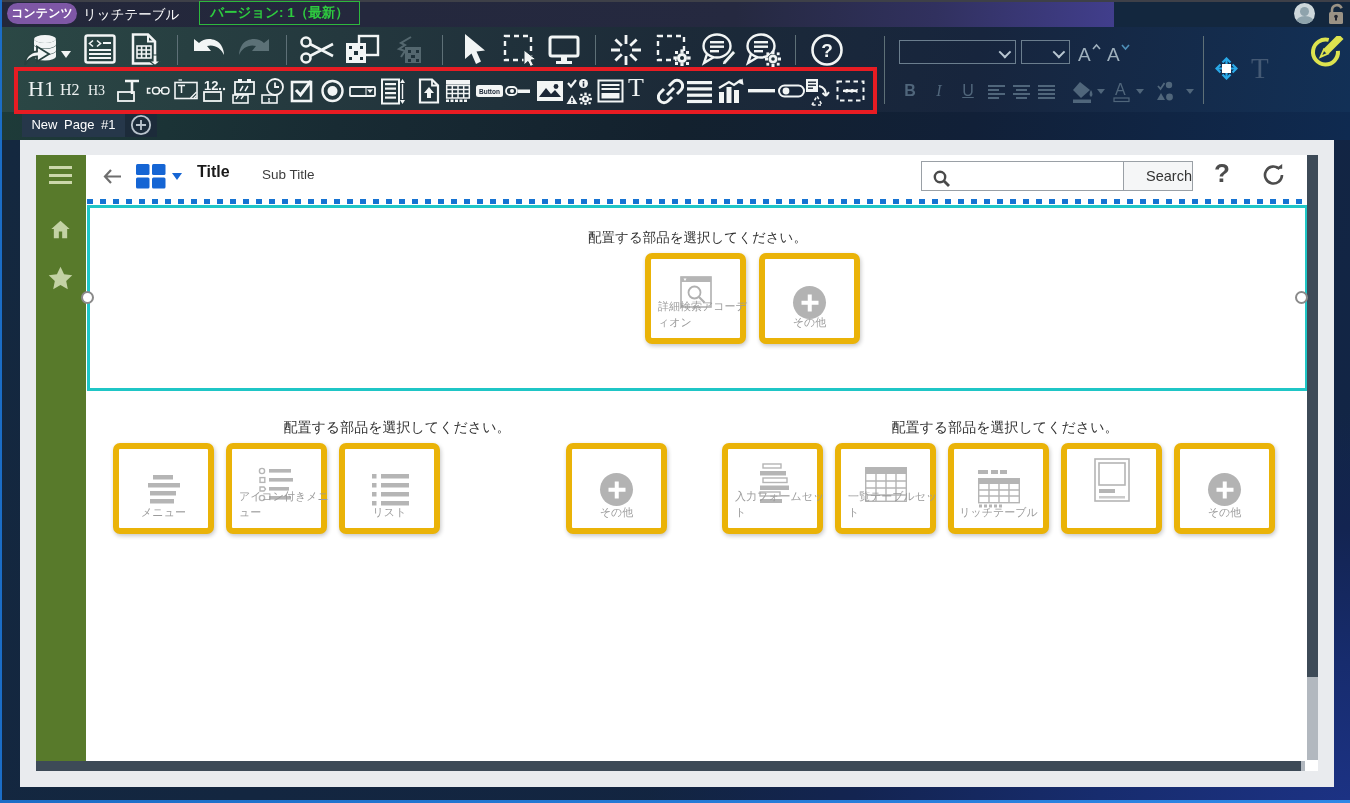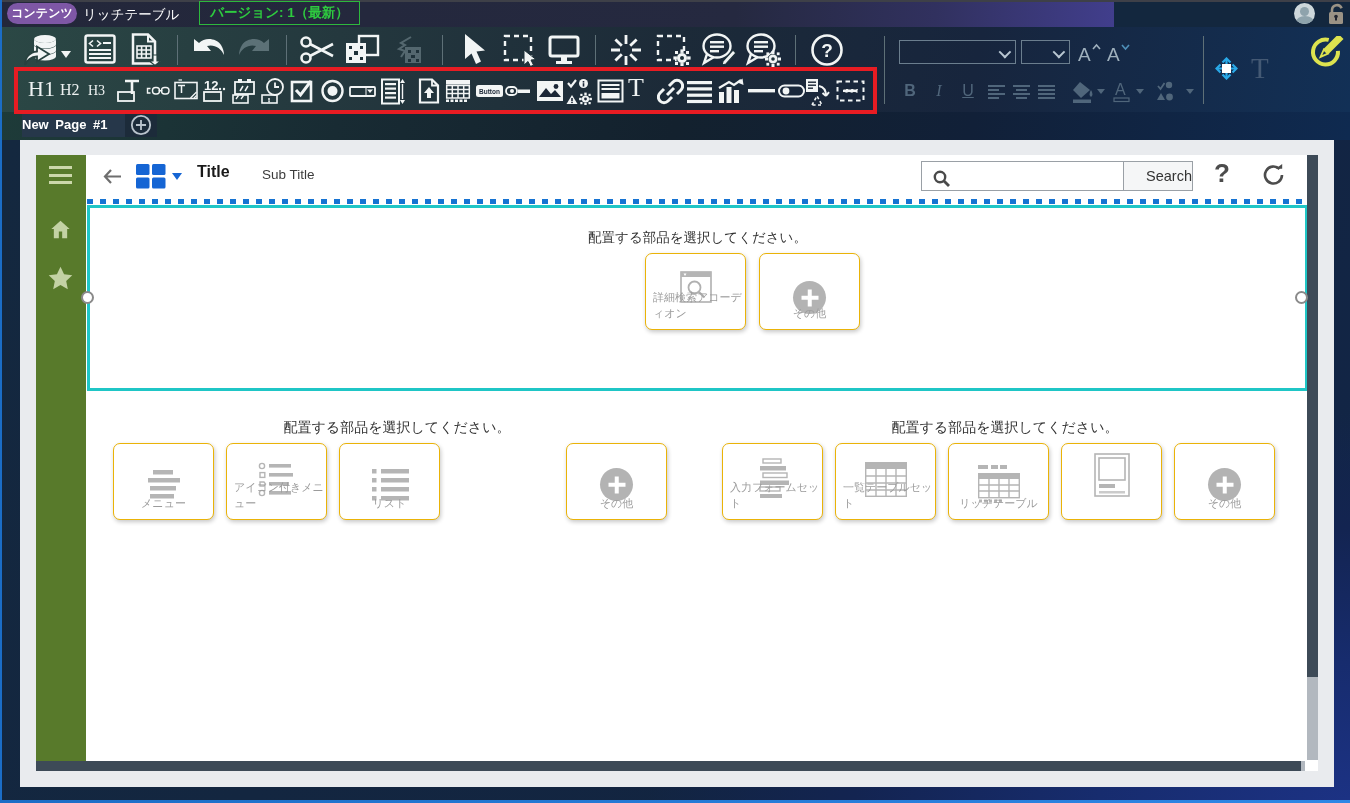--- a/index.html
+++ b/index.html
@@ -33,21 +33,21 @@
 
 .selbox { position:absolute; top:13px; height:24px; border:1px solid #6b7e8e; }
 .selbox:after { content:""; position:absolute; right:7px; top:8px; width:7px; height:7px;
   border-right:2px solid #b9c7d2; border-bottom:2px solid #b9c7d2; transform:rotate(45deg) translateY(-2px); }
 .fmt { position:absolute; top:55px; color:#50667b; font-size:16px; width:22px; text-align:center; }
 
 
 #tabrow { position:absolute; left:0; top:112px; width:1350px; height:28px;
   background:linear-gradient(100deg,#1e3b39 0%,#182b33 25%,#13212e 50%,#112038 72%,#0f2a50 100%); }
 #tab1 { position:absolute; left:22px; top:1px; width:103px; height:24px; background:#26374a;
-  color:#fff; font-size:13px; font-weight:bold; line-height:24px; word-spacing:3px; }
+  color:#fff; font-size:13px; font-weight:normal; text-align:center; line-height:24px; word-spacing:3px; }
 #plustile { position:absolute; left:125px; top:1px; width:32px; height:24px; background:#1c2b3a; }
 
 
 #main { position:absolute; left:0; top:140px; width:1350px; height:663px;
   background:radial-gradient(ellipse 900px 500px at 100% 100%, #1c3284 0%, #172c6e 28%, #132451 55%, rgba(18,36,60,0) 78%), linear-gradient(118deg,#14283f 0%,#122441 70%,#122648 100%); }
 #graymargin { position:absolute; left:20px; top:0px; width:1314px; height:647px; background:#e9ebee; }
 #page { position:absolute; left:16px; top:15px; width:1282px; height:616px; background:#fff; }
 #sidebar { position:absolute; left:0; top:0; width:50px; height:606px; background:#587a2b; }
 #vscroll { position:absolute; left:1271px; top:0; width:11px; height:606px; background:#b2b8bf; }
 #vthumb { position:absolute; left:0; top:0; width:11px; height:522px; background:#3d4a57; }
@@ -72,21 +72,21 @@
 #qmark { position:absolute; left:1128px; top:3px; font-size:26px; font-weight:bold; color:#4c4c4c; }
 
 
 #dashline { position:absolute; left:51px; top:44px; width:1221px; height:5px;
   background:repeating-linear-gradient(90deg,#1673d2 0px,#1673d2 6.5px,#ffffff 6.5px,#ffffff 13px); }
 #selbox { position:absolute; left:51px; top:50px; width:1221px; height:186px; border:3px solid #1fc6c6; background:#fff; }
 .handle { position:absolute; width:13px; height:13px; border-radius:50%; background:#fff; border:2px solid #8a8a8a; z-index:5; }
 .choose { font-size:13.5px; color:#333; text-align:center; }
 
 
-.card { position:absolute; width:101px; height:77px; background:#fff; border:1px solid #eab308; border-radius:7px;
+.card { position:absolute; width:101px; height:91px; background:#fff; border:6px solid #eab308; border-radius:7px;
   box-shadow:1px 2px 4px rgba(0,0,0,0.22); }
 .card .lbl { position:absolute; left:0; bottom:8px; width:100%; font-size:11px; line-height:16px; color:#9b9b9b; text-align:center; white-space:nowrap; }
 .card .lbl.tl { text-align:left; padding:0 7px; }
 .card .ic { position:absolute; left:0; top:0; width:100%; display:flex; justify-content:center; }
 .gplus { position:relative; border-radius:50%; background:#b3b3b3; }
 .gplus:before { content:""; position:absolute; left:50%; top:50%; width:17px; height:4.5px; background:#fff; transform:translate(-50%,-50%); }
 .gplus:after { content:""; position:absolute; left:50%; top:50%; width:4.5px; height:17px; background:#fff; transform:translate(-50%,-50%); }
 </style>
 </head>
 <body>

